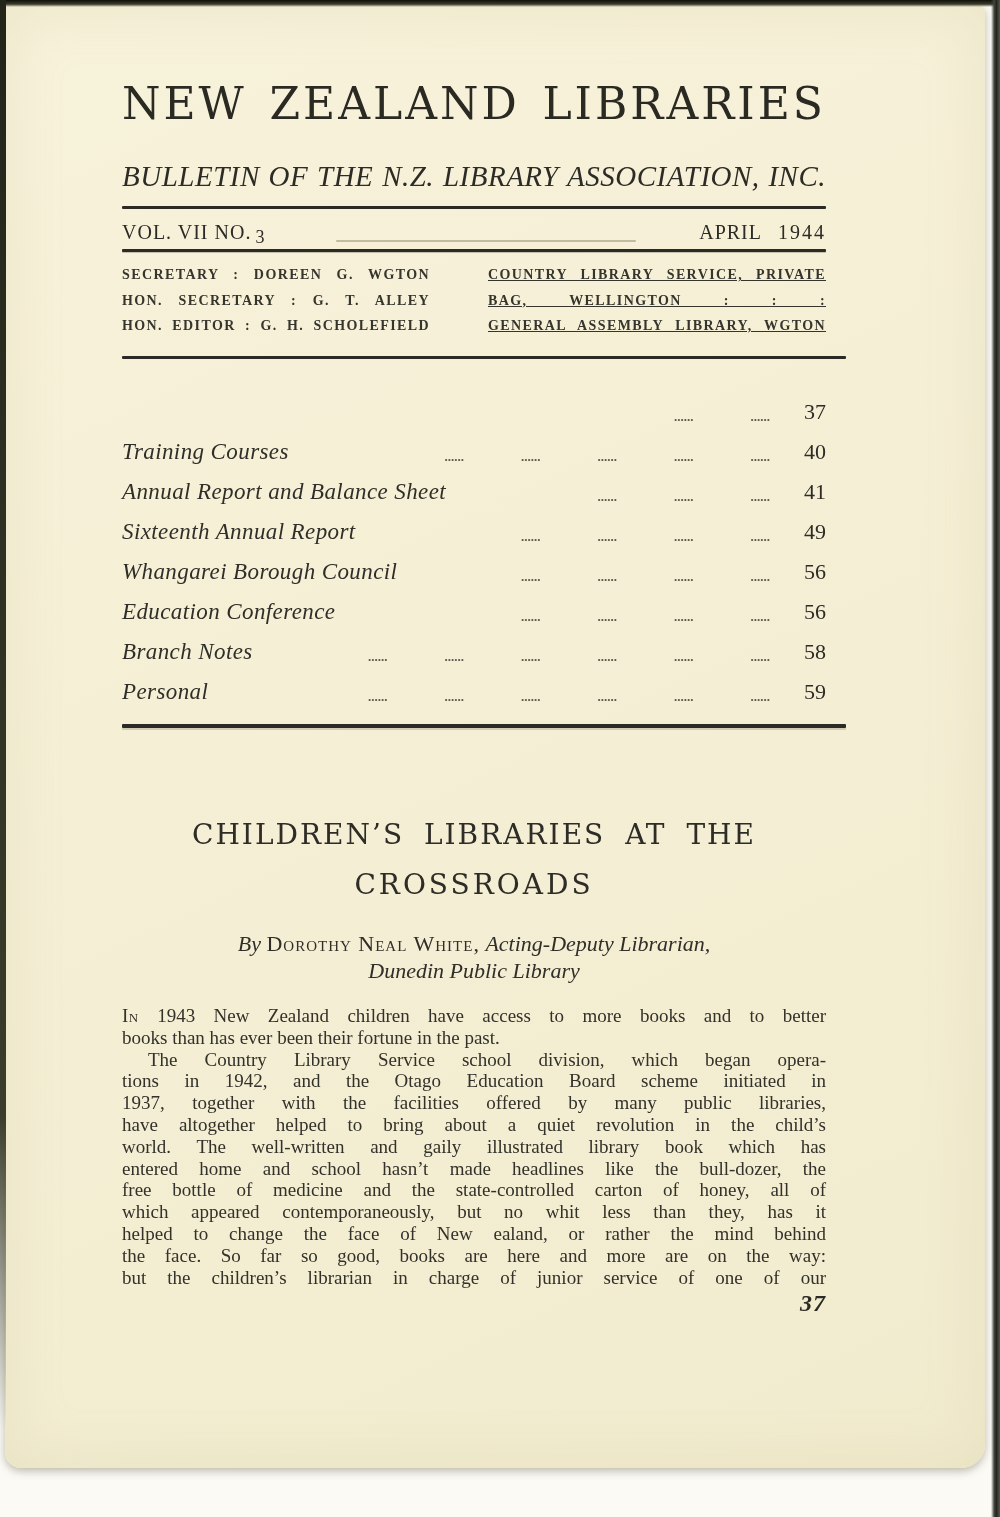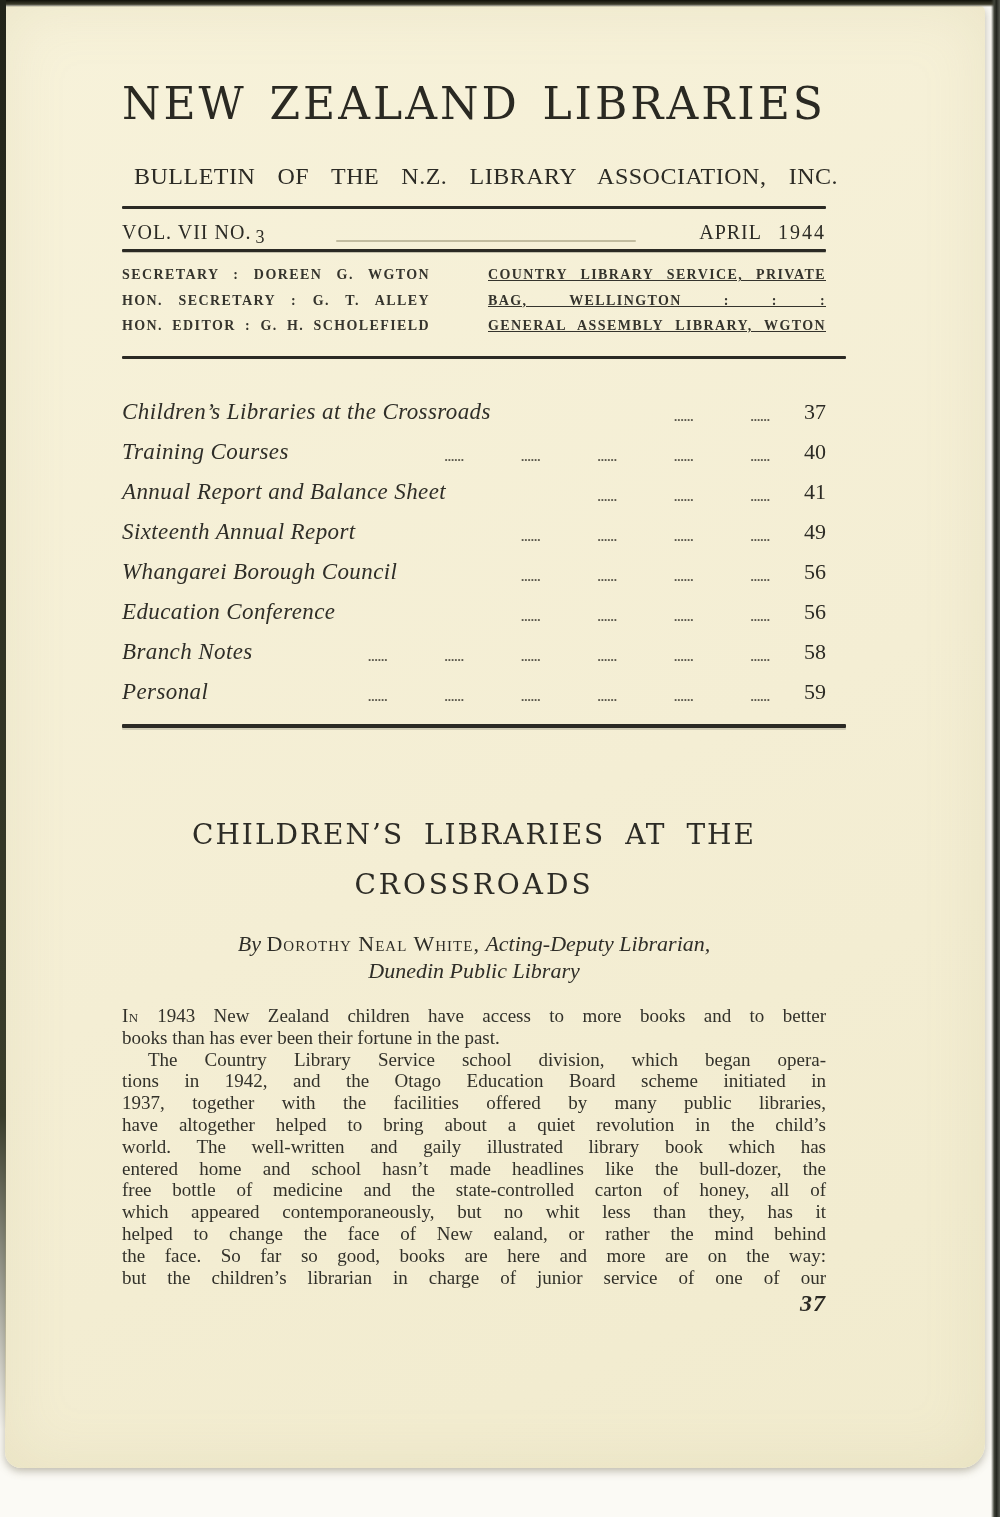--- a/index.html
+++ b/index.html
@@ -30,23 +30,23 @@
   .rule3{top:350px;height:3px;width:724px;}
   .rule4{top:718px;height:4px;width:724px;box-shadow:0 2px 0 rgba(43,42,36,.18);}
 
   .mast-title{
     position:absolute;top:74px;left:0;width:704px;margin:0;
     font-family:"DejaVu Serif", serif;font-weight:400;font-size:44px;line-height:48px;
     letter-spacing:3px;color:#2a2922;
     text-align:justify;text-align-last:justify;white-space:nowrap0;
   }
   .mast-subtitle{
-    position:absolute;top:155px;left:12px;width:704px;
-    font-size:24px;line-height:30px;letter-spacing:.5px;color:#2c2b25;
-    text-align:justify;text-align-last:justify;
+    position:absolute;top:155px;left:0;width:704px;
+    font-size:29px;line-height:30px;letter-spacing:.5px;color:#2c2b25;
+    text-align:justify;text-align-last:justify;font-style:italic;
   }
   .vol-row{
     position:absolute;top:210px;left:0;width:704px;height:32px;
     display:flex;justify-content:space-between;align-items:center;
     font-size:20px;letter-spacing:1px;color:#2c2b25;
   }
   .vol-left .num{position:relative;top:4px;font-size:18px;margin-left:4px;}
   .vol-right{display:flex;gap:16px;}
   .vol-right .yr{letter-spacing:2px;}
   .mid-hairline{position:absolute;left:214px;bottom:6px;width:300px;height:2px;
@@ -126,21 +126,20 @@
         <div class="off-line">COUNTRY LIBRARY SERVICE, PRIVATE</div>
         <div class="off-line">BAG, WELLINGTON : : :</div>
         <div class="off-line">GENERAL ASSEMBLY LIBRARY, WGTON</div>
       </div>
     </div>
 
     <div class="rule rule3"></div>
 
     <div class="toc">
       <div class="toc-row">
-        <span class="toc-title">Children’s Libraries at the Crossroads</span>
         <span class="toc-leader">
             <span class="dotgroup">......</span>
             <span class="dotgroup">......</span>
           </span>
         <span class="toc-page">37</span>
       </div>
       <div class="toc-row">
         <span class="toc-title">Training Courses</span>
         <span class="toc-leader">
             <span class="dotgroup">......</span>

